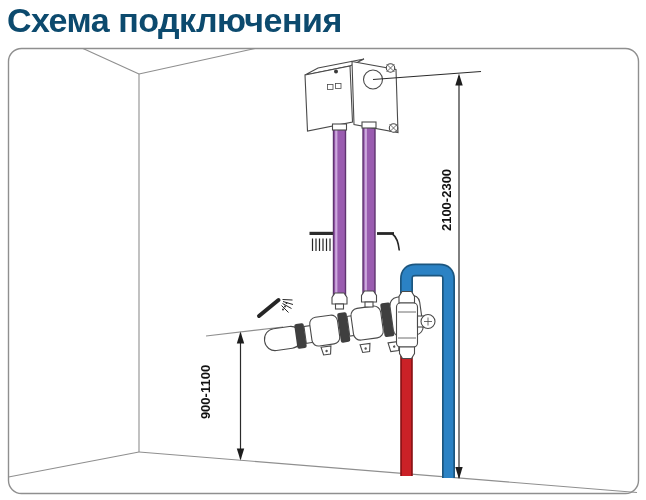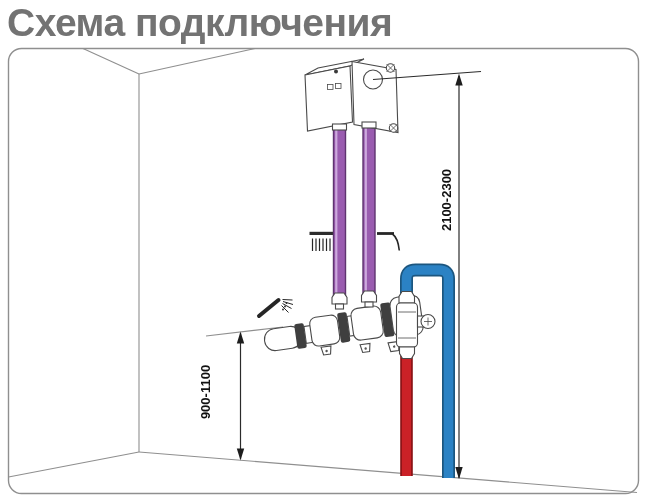--- a/index.html
+++ b/index.html
@@ -1,19 +1,19 @@
 <!DOCTYPE html>
 <html><head>
 <meta charset="utf-8">
 <style>
   html,body{margin:0;padding:0;background:#fff;}
   body{width:646px;height:500px;position:relative;overflow:hidden;
        font-family:"Liberation Sans",sans-serif;}
-  .page-title{position:absolute;left:7px;top:1px;font-size:39px;font-weight:bold;
-       letter-spacing:-0.5px;color:#737373;}
+  .page-title{position:absolute;left:7px;top:1px;font-size:34px;font-weight:bold;
+       letter-spacing:-0.5px;color:#0c4a6e;}
   svg{position:absolute;left:0;top:0;}
   .ln{stroke:#8f8f8f;stroke-width:1.1;fill:none;}
   .frame{stroke:#8f8f8f;stroke-width:1.4;fill:#fff;}
   .mech{fill:#fff;stroke:#4a4a4a;stroke-width:1.1;}
   .mech-thin{fill:none;stroke:#4a4a4a;stroke-width:0.8;}
   .darkpart{fill:#3f3f3f;stroke:none;}
   .dim{stroke:#2b2b2b;stroke-width:1.2;fill:none;}
   .dimhead{fill:#1d1d1d;stroke:none;}
   .dimtxt{font:bold 13px "Liberation Sans",sans-serif;fill:#111;}
   .icon-stroke{stroke:#262626;fill:none;}

